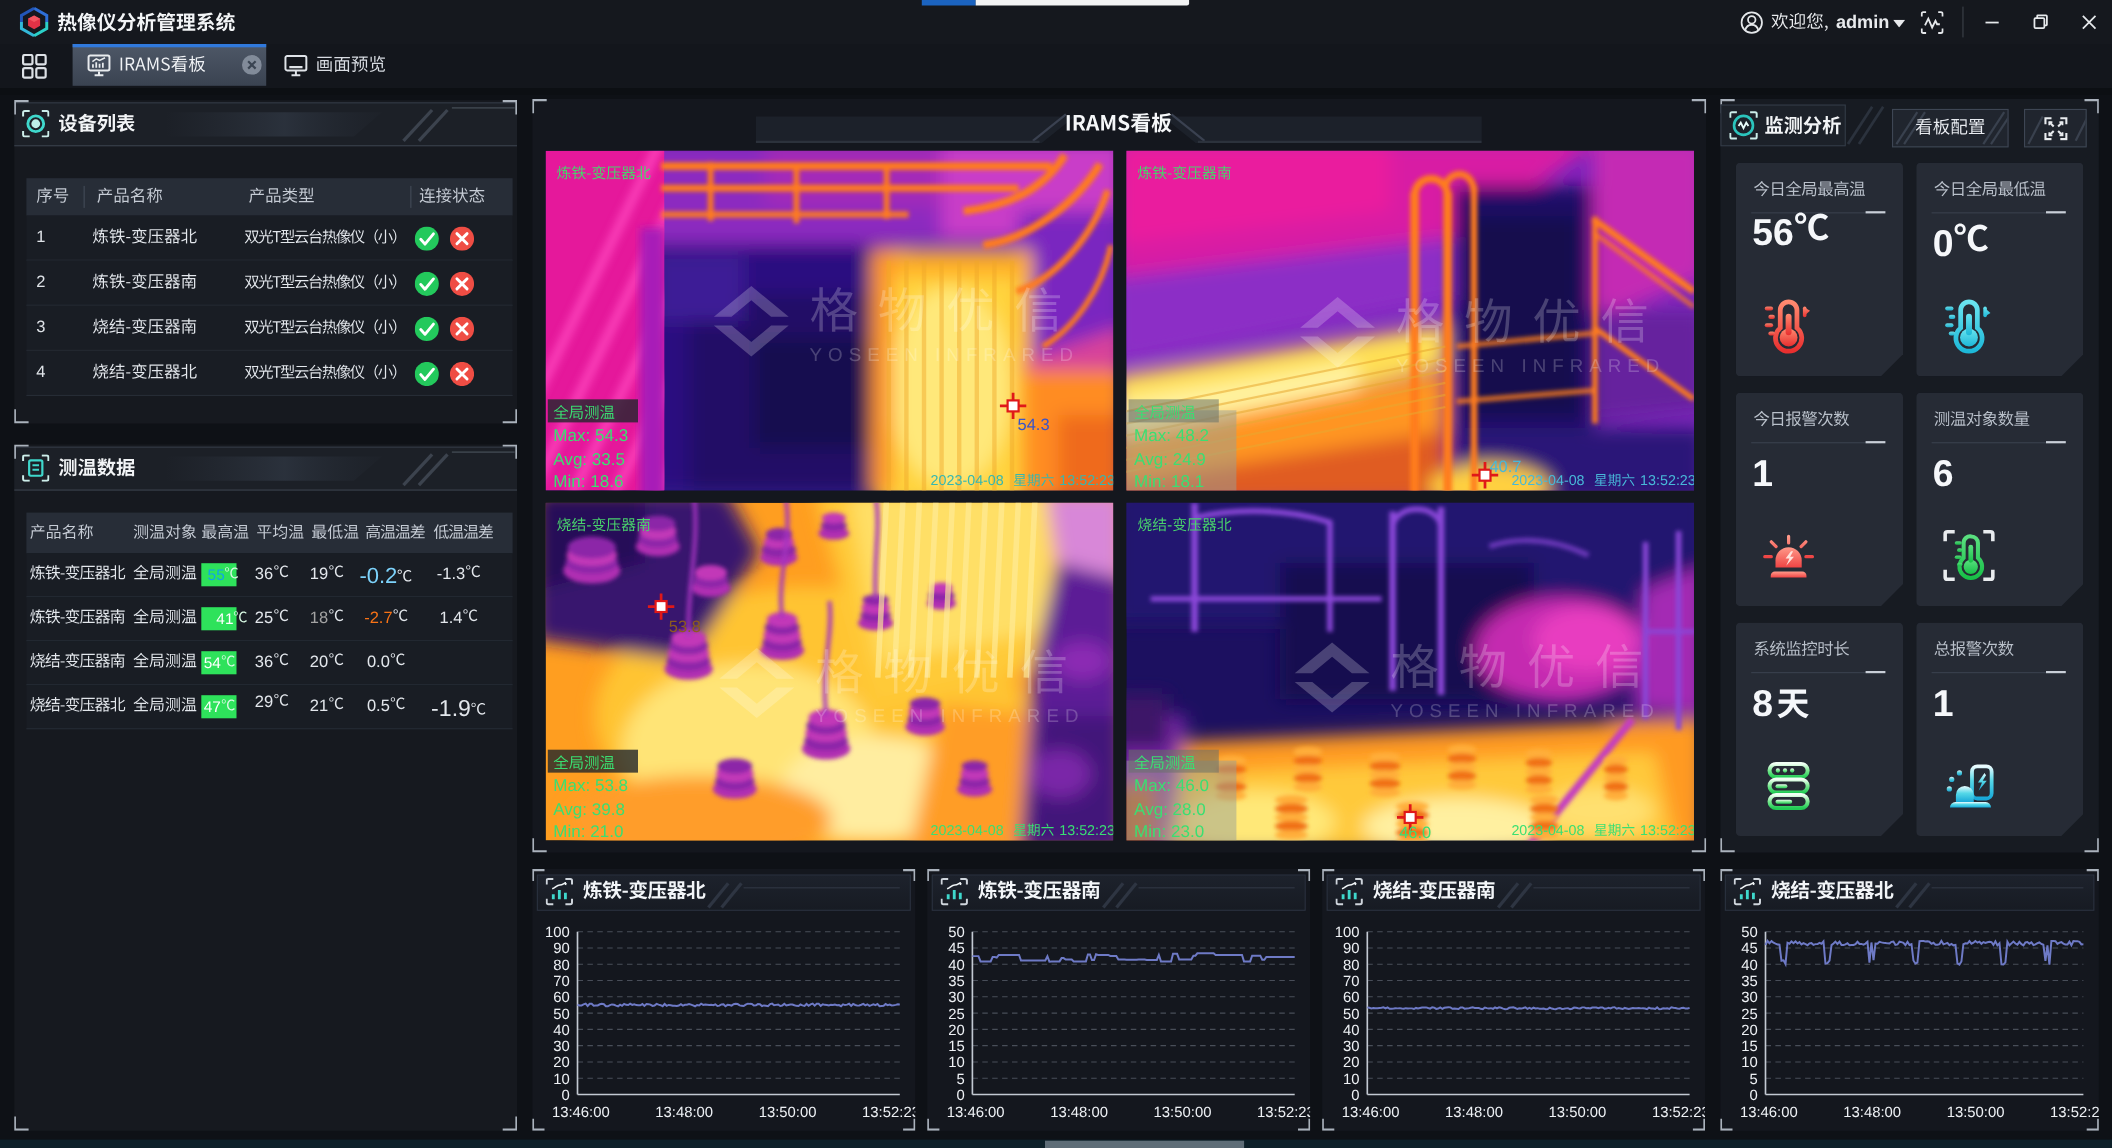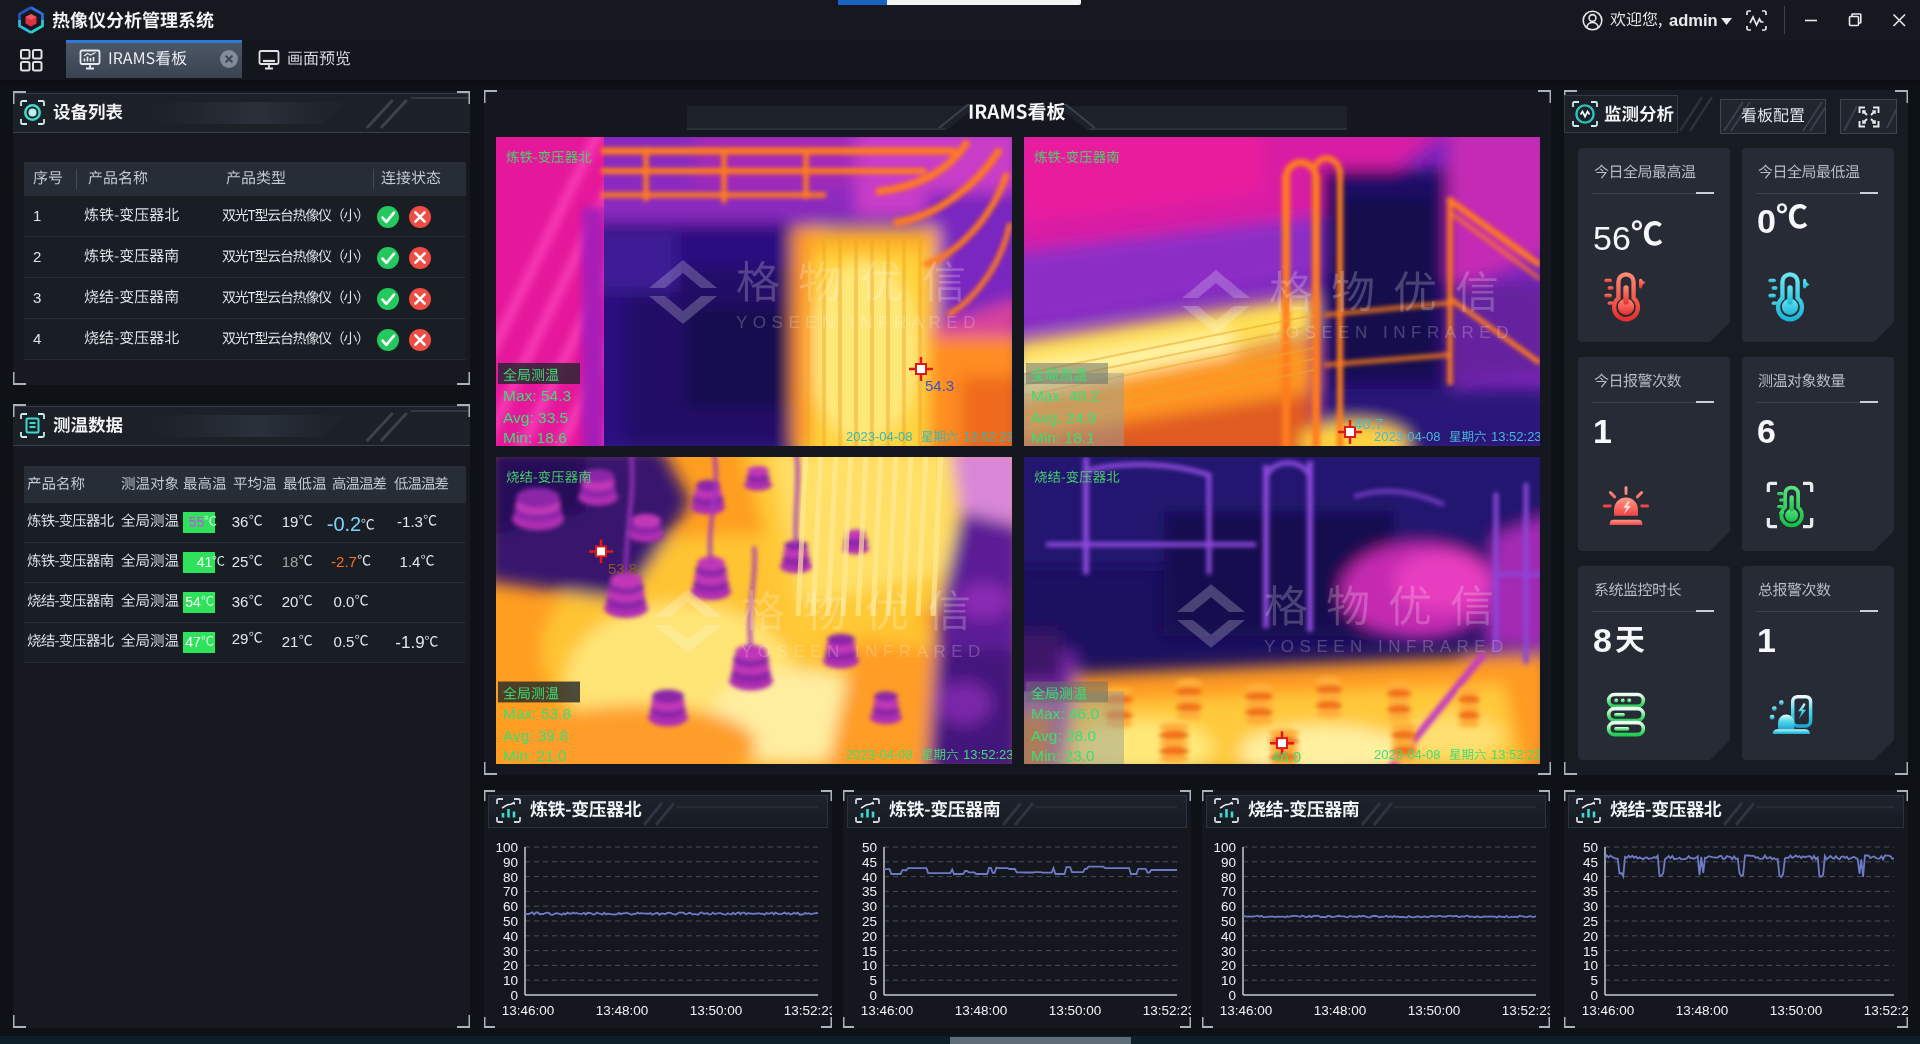--- a/index.html
+++ b/index.html
@@ -534,21 +534,21 @@
     <use href="#g45" transform="translate(59.0 12.8) scale(0.0145 -0.0145)"></use>
     <use href="#g46" transform="translate(72.7 12.8) scale(0.0145 -0.0145)"></use>
   </svg>
 <svg class="" style="position:absolute;left:121px;top:513px;width:60px;height:18px;overflow:visible;fill:#e3e7ec;" viewBox="0 0 60 18">
     <use href="#g75" transform="translate(0.0 12.8) scale(0.0145 -0.0145)"></use>
     <use href="#g76" transform="translate(14.5 12.8) scale(0.0145 -0.0145)"></use>
     <use href="#g65" transform="translate(29.0 12.8) scale(0.0145 -0.0145)"></use>
     <use href="#g66" transform="translate(43.5 12.8) scale(0.0145 -0.0145)"></use>
   </svg>
 <div class="" style="position:absolute;left:183px;top:512px;width:32px;height:21px;background:#2ee25b"></div>
-<div style="position:absolute;left:184px;top:514px;width:38px;text-align:center;font-size:14px;color:#d946ef;white-space:nowrap">55<svg style="display:inline-block;width:13px;height:13px;vertical-align:-1px;overflow:visible" viewBox="0 0 13 13">
+<div style="position:absolute;left:184px;top:514px;width:38px;text-align:center;font-size:14px;color:#0ea5e9;white-space:nowrap">55<svg style="display:inline-block;width:13px;height:13px;vertical-align:-1px;overflow:visible" viewBox="0 0 13 13">
       <use href="#g77" transform="translate(0 10.7) scale(0.0130 -0.0130)" fill="#d7f8e2"></use>
     </svg></div>
 <div style="position:absolute;left:247px;top:513px;transform:translateX(-50%);font-size:15px;color:#e3e7ec;white-space:nowrap">36<svg style="display:inline-block;width:14px;height:14px;vertical-align:-1px;overflow:visible" viewBox="0 0 14 14">
       <use href="#g77" transform="translate(0 11.5) scale(0.0140 -0.0140)" fill="#e3e7ec"></use>
     </svg></div>
 <div style="position:absolute;left:297px;top:513px;transform:translateX(-50%);font-size:15px;color:#e3e7ec;white-space:nowrap">19<svg style="display:inline-block;width:14px;height:14px;vertical-align:-1px;overflow:visible" viewBox="0 0 14 14">
       <use href="#g77" transform="translate(0 11.5) scale(0.0140 -0.0140)" fill="#e3e7ec"></use>
     </svg></div>
 <div style="position:absolute;left:351px;top:513px;transform:translateX(-50%);font-size:20px;color:#7dd3fc;white-space:nowrap">-0.2<svg style="display:inline-block;width:14px;height:14px;vertical-align:-1px;overflow:visible" viewBox="0 0 14 14">
       <use href="#g77" transform="translate(0 11.5) scale(0.0140 -0.0140)" fill="#e3e7ec"></use>
@@ -642,21 +642,21 @@
     </svg></div>
 <div style="position:absolute;left:247px;top:630px;transform:translateX(-50%);font-size:15px;color:#e3e7ec;white-space:nowrap">29<svg style="display:inline-block;width:14px;height:14px;vertical-align:-1px;overflow:visible" viewBox="0 0 14 14">
       <use href="#g77" transform="translate(0 11.5) scale(0.0140 -0.0140)" fill="#e3e7ec"></use>
     </svg></div>
 <div style="position:absolute;left:297px;top:633px;transform:translateX(-50%);font-size:15px;color:#e3e7ec;white-space:nowrap">21<svg style="display:inline-block;width:14px;height:14px;vertical-align:-1px;overflow:visible" viewBox="0 0 14 14">
       <use href="#g77" transform="translate(0 11.5) scale(0.0140 -0.0140)" fill="#e3e7ec"></use>
     </svg></div>
 <div style="position:absolute;left:351px;top:633px;transform:translateX(-50%);font-size:15px;color:#e3e7ec;white-space:nowrap">0.5<svg style="display:inline-block;width:14px;height:14px;vertical-align:-1px;overflow:visible" viewBox="0 0 14 14">
       <use href="#g77" transform="translate(0 11.5) scale(0.0140 -0.0140)" fill="#e3e7ec"></use>
     </svg></div>
-<div style="position:absolute;left:417px;top:633px;transform:translateX(-50%);font-size:17px;color:#e3e7ec;white-space:nowrap">-1.9<svg style="display:inline-block;width:14px;height:14px;vertical-align:-1px;overflow:visible" viewBox="0 0 14 14">
+<div style="position:absolute;left:417px;top:633px;transform:translateX(-50%);font-size:21px;color:#e3e7ec;white-space:nowrap">-1.9<svg style="display:inline-block;width:14px;height:14px;vertical-align:-1px;overflow:visible" viewBox="0 0 14 14">
       <use href="#g77" transform="translate(0 11.5) scale(0.0140 -0.0140)" fill="#e3e7ec"></use>
     </svg></div>
 <div class="" style="position:absolute;left:484px;top:90px;width:1067px;height:685px;background:#14171e"></div>
 <svg style="position:absolute;left:484px;top:90px;width:1067px;height:685px;pointer-events:none" viewBox="0 0 1067 685">
     <g stroke="#aab2bc" stroke-width="2" fill="none">
       <path d="M0.5,13 V1 H13"></path>
       <path d="M1054,1 H1066.5 V13"></path>
       <path d="M1066.5,672 V684 H1054"></path>
       <path d="M13,684 H0.5 V672"></path>
     </g>
@@ -1237,21 +1237,21 @@
     <use href="#g95" transform="translate(0.0 13.2) scale(0.0150 -0.0150)"></use>
     <use href="#g96" transform="translate(14.5 13.2) scale(0.0150 -0.0150)"></use>
     <use href="#g75" transform="translate(29.0 13.2) scale(0.0150 -0.0150)"></use>
     <use href="#g76" transform="translate(43.5 13.2) scale(0.0150 -0.0150)"></use>
     <use href="#g69" transform="translate(58.0 13.2) scale(0.0150 -0.0150)"></use>
     <use href="#g70" transform="translate(72.5 13.2) scale(0.0150 -0.0150)"></use>
     <use href="#g66" transform="translate(87.0 13.2) scale(0.0150 -0.0150)"></use>
   </svg>
 <div class="" style="position:absolute;left:1592px;top:193px;width:118px;height:1px;background:#3a414e"></div>
 <div class="" style="position:absolute;left:1696px;top:192px;width:18px;height:2px;background:#c9cfd8"></div>
-<div style="position:absolute;left:1593px;top:219px;font-size:34px;font-weight:normal;color:#f5f7fa;line-height:1.1;white-space:nowrap">56<svg style="display:inline-block;width:32px;height:32px;vertical-align:-1px;overflow:visible" viewBox="0 0 32 32">
+<div style="position:absolute;left:1593px;top:192px;font-size:34px;font-weight:bold;color:#f5f7fa;line-height:1.1;white-space:nowrap">56<svg style="display:inline-block;width:32px;height:32px;vertical-align:-1px;overflow:visible" viewBox="0 0 32 32">
       <use href="#g97" transform="translate(0 26.2) scale(0.0320 -0.0320)" fill="#f5f7fa"></use>
     </svg></div>
 <svg style="position:absolute;left:1600px;top:270px;width:52px;height:52px;" viewBox="0 0 48 48">
     <defs>
       <linearGradient id="thg1" x1="0" y1="0" x2="0" y2="1">
         <stop offset="0" stop-color="#ff8a70"></stop>
         <stop offset="1" stop-color="#e82f2f"></stop>
       </linearGradient>
     </defs>
     <g fill="url(#thg1)">

